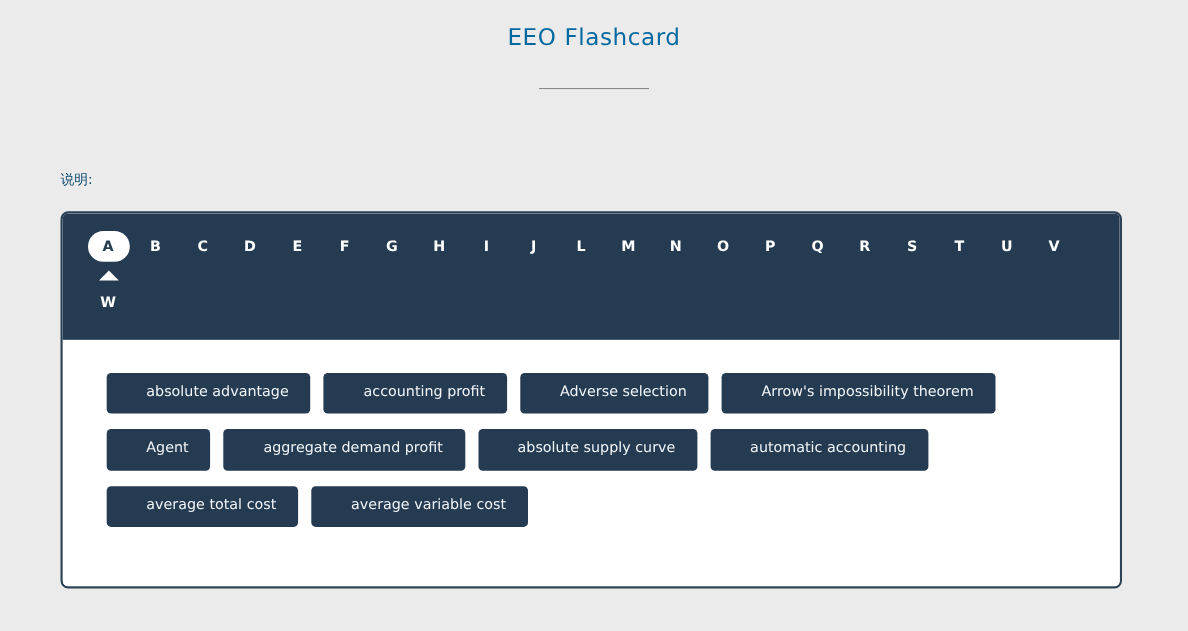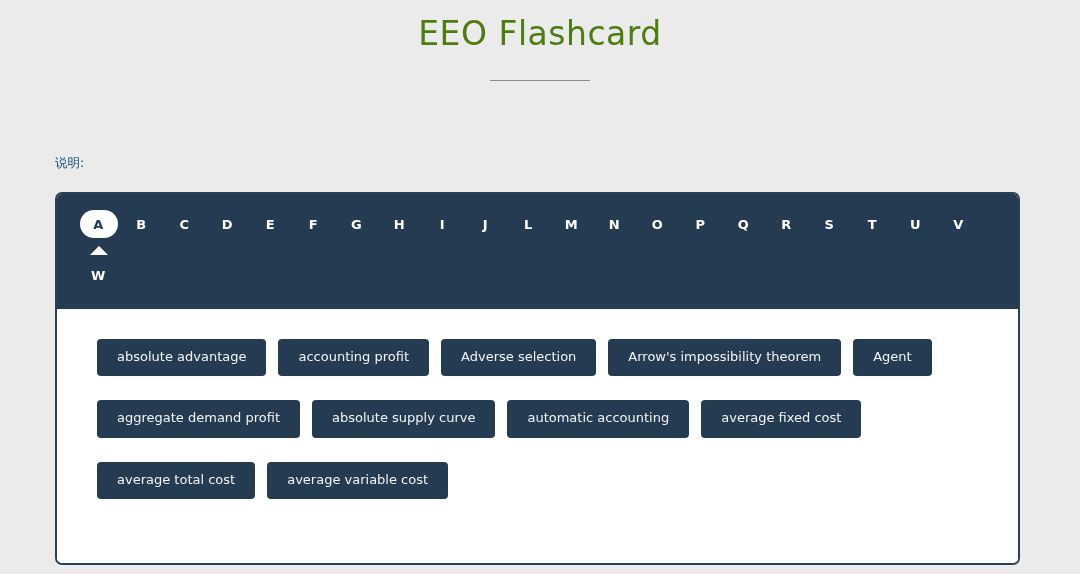--- a/index.html
+++ b/index.html
@@ -14,23 +14,23 @@
     overflow: hidden;
     position: relative;
   }
 
   
   .page-header {
     padding-top: 10px;
     text-align: center;
   }
   .page-title {
-    font-size: 33px;
+    font-size: 21px;
     font-weight: 400;
-    color: #4d7c0f;
+    color: #0369a1;
     letter-spacing: 0.5px;
     margin: 0;
     line-height: 48px;
     font-family: "DejaVu Sans", sans-serif;
   }
   .title-divider {
     width: 100px;
     height: 0;
     border-top: 1.5px solid #8a8a8a;
     margin: 22px auto 0 auto;
@@ -116,22 +116,22 @@
   .terms-grid {
     display: flex;
     flex-wrap: wrap;
   }
   .term-button {
     background: #253b52;
     color: #f2f4f6;
     border: none;
     border-radius: 4px;
     font-size: 13px;
-    padding: 11px 20px 12px 20px;
-    margin: 0 12px 24px 0;
+    padding: 11px 20px 12px 36px;
+    margin: 0 12px 14px 0;
     cursor: pointer;
     white-space: nowrap;
     font-family: "DejaVu Sans", sans-serif;
     line-height: 1.1;
   }
 </style>
 </head>
 <body>
 
 <div class="page-header">
@@ -218,19 +218,18 @@
   <div class="terms-body">
     <div class="terms-grid" id="terms-grid">
         <button class="term-button">absolute advantage</button>
         <button class="term-button">accounting profit</button>
         <button class="term-button">Adverse selection</button>
         <button class="term-button">Arrow's impossibility theorem</button>
         <button class="term-button">Agent</button>
         <button class="term-button">aggregate demand profit</button>
         <button class="term-button">absolute supply curve</button>
         <button class="term-button">automatic accounting</button>
-        <button class="term-button">average fixed cost</button>
         <button class="term-button">average total cost</button>
         <button class="term-button">average variable cost</button>
       </div>
   </div>
 
 </div>
 
 </body></html>

